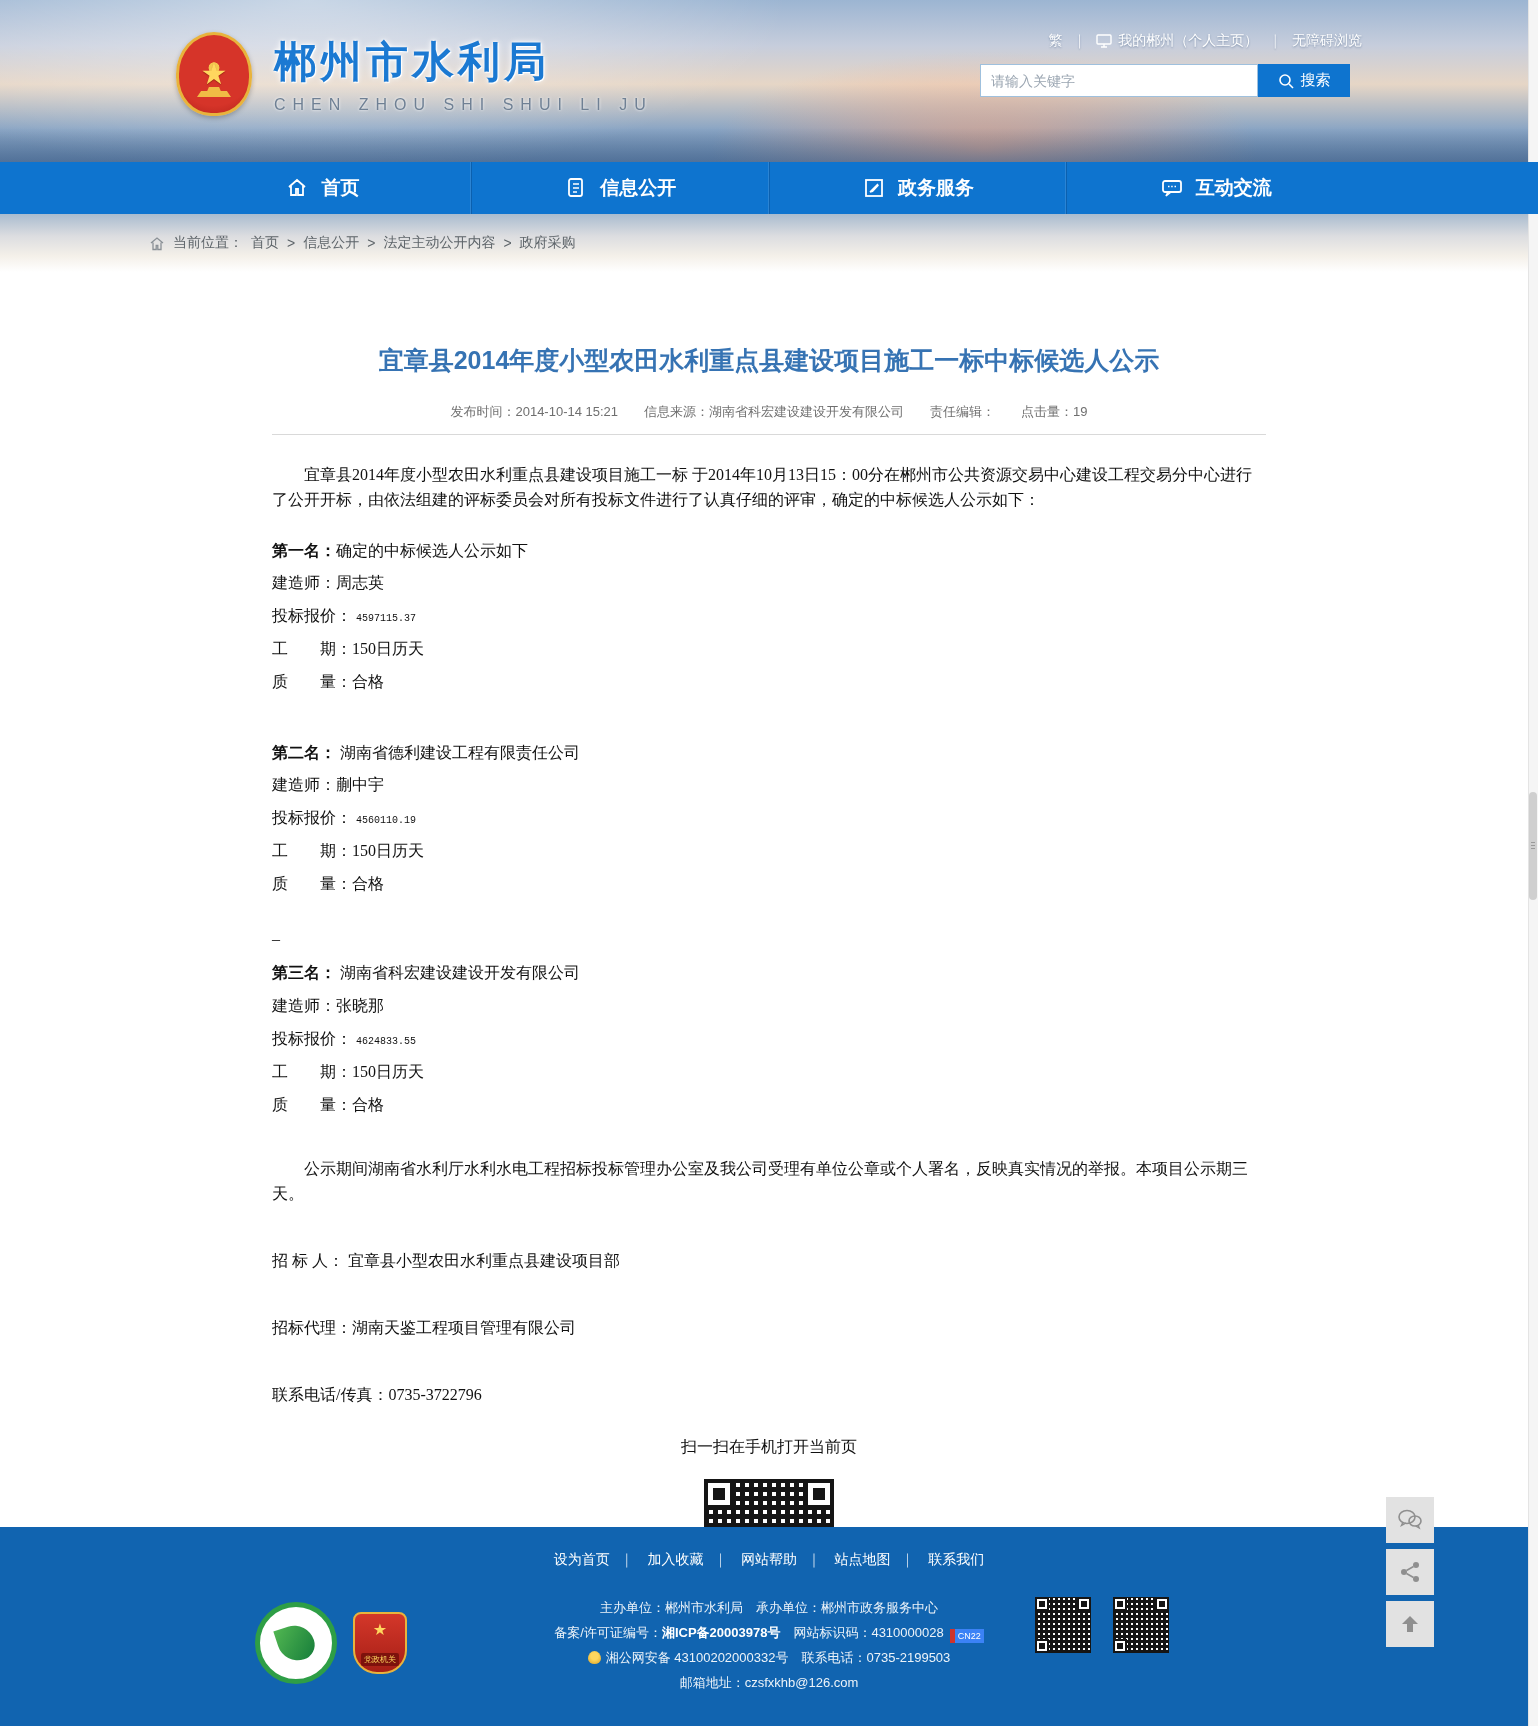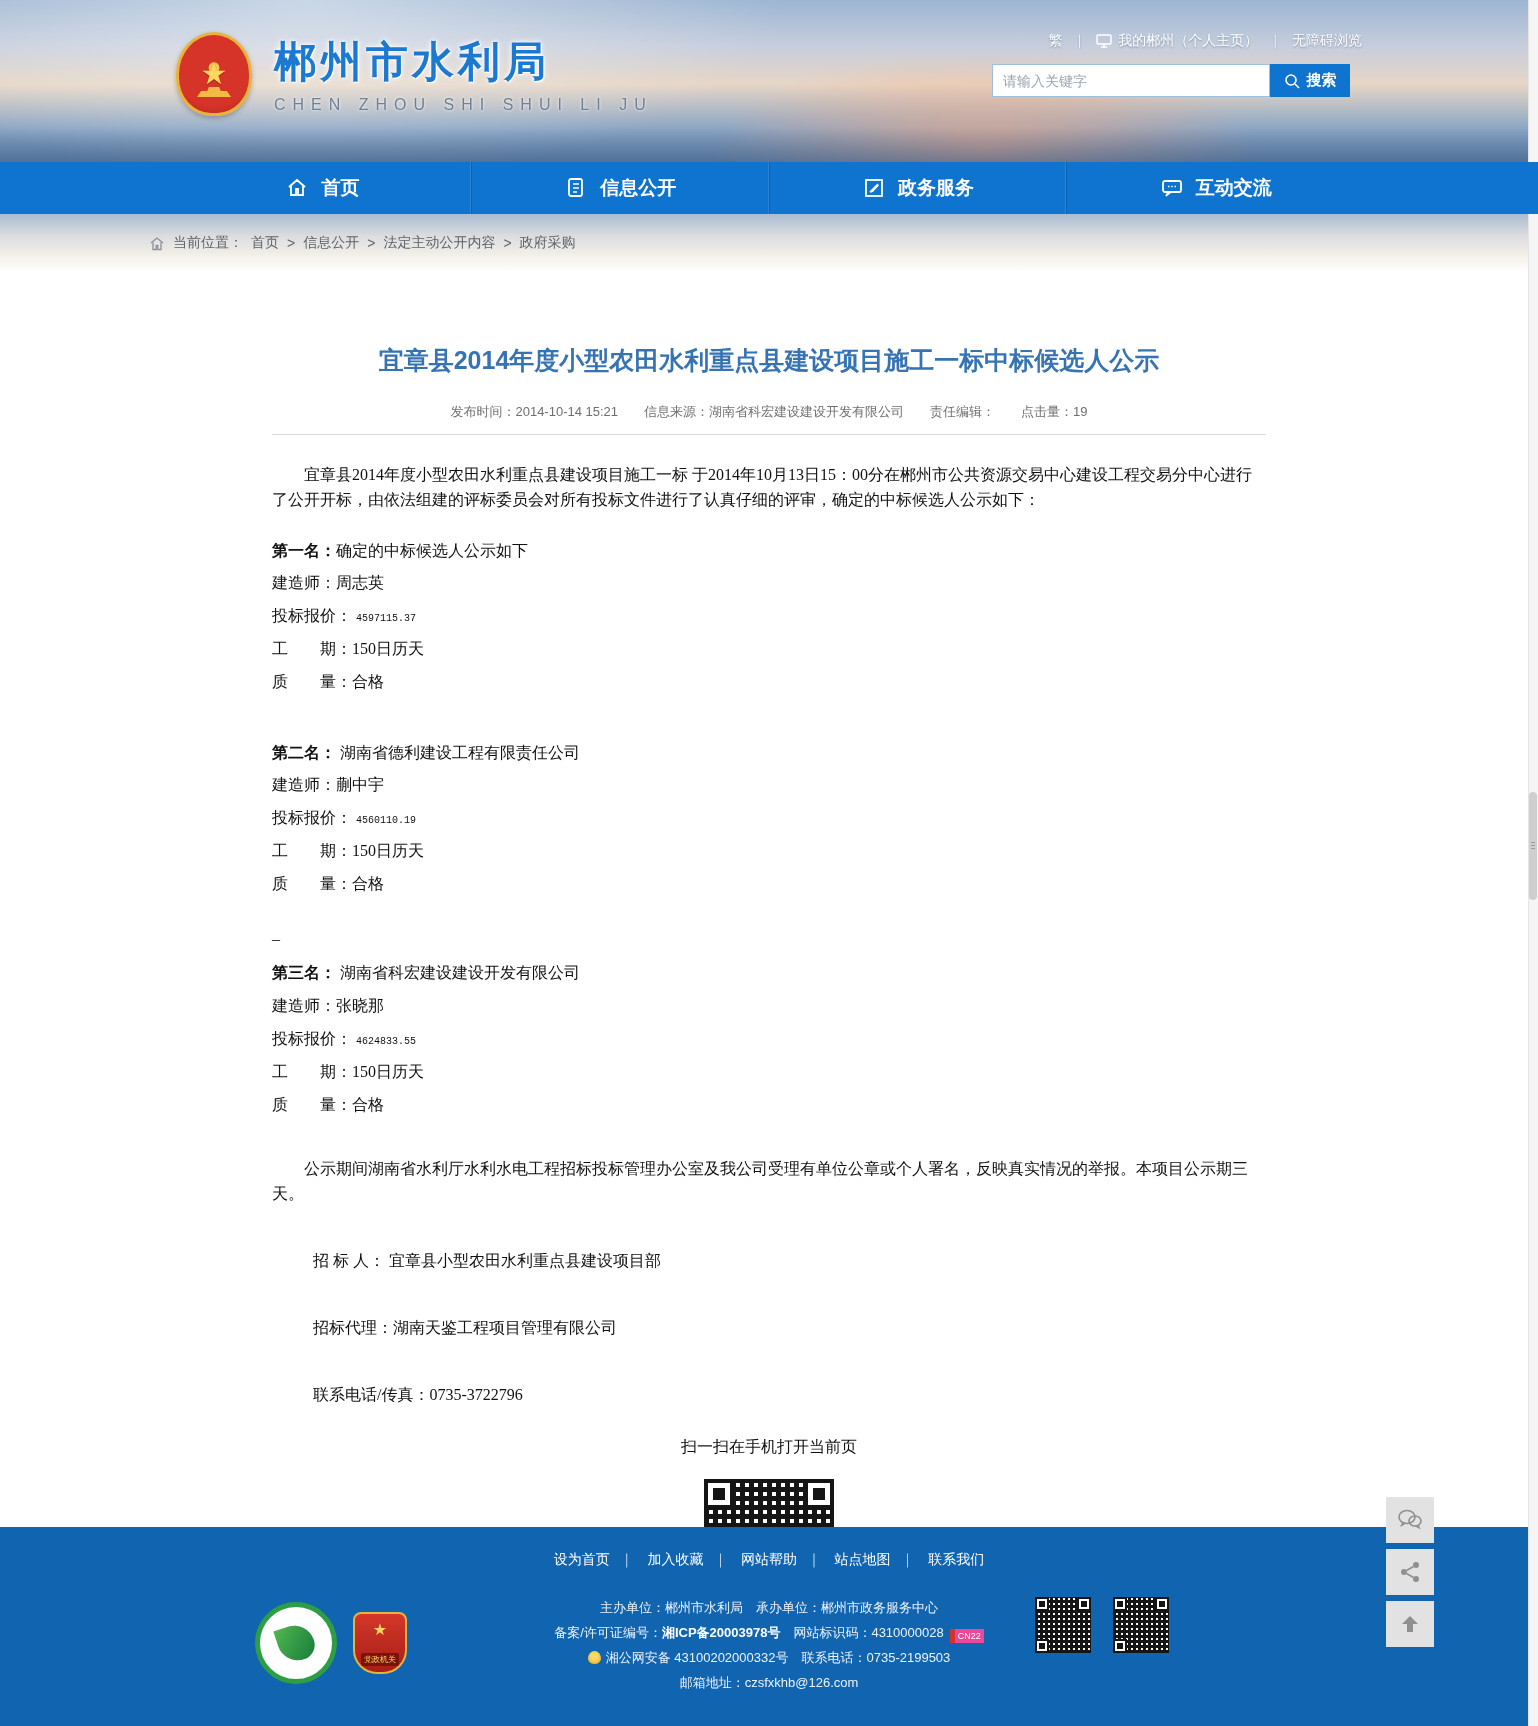--- a/index.html
+++ b/index.html
@@ -26,22 +26,22 @@
   .site-title { font-size:42px; font-weight:bold; color:#1b79d2; letter-spacing:4px;
       text-shadow:0 0 3px #fff,0 0 6px #fff,1px 1px 0 #fff; }
   .site-sub { font-size:16px; color:#6f8094; letter-spacing:7px; margin-top:6px; text-shadow:0 0 3px #fff; }
   .topbar { position:absolute; right:176px; top:32px; display:flex; align-items:center; gap:10px;
       color:#fff; font-size:14px; text-shadow:0 1px 2px rgba(40,70,110,.45); z-index:3; }
   .topbar .sep { opacity:.85; }
   .topbar a { color:#fff; text-decoration:none; display:flex; align-items:center; gap:6px; }
   .searchbar { position:absolute; right:188px; top:64px; display:flex; z-index:3; }
   .searchbar input { width:278px; height:33px; border:1px solid #9fc0dd; padding:0 10px; font-size:14px; color:#333; outline:none; }
   .searchbar input::placeholder { color:#9aa5b1; }
-  .search-btn { width:80px; height:33px; background:#0e74cf; border:0; color:#fff; font-size:15px;
-      display:flex; align-items:center; justify-content:center; gap:7px; cursor:pointer;font-weight:bold; }
+  .search-btn { width:92px; height:33px; background:#0e74cf; border:0; color:#fff; font-size:15px;
+      display:flex; align-items:center; justify-content:center; gap:7px; cursor:pointer; }
 
   
   .nav { position:relative; height:52px; background:#0e74cf; z-index:2; }
   .nav-inner { width:1190px; margin:0 auto; height:100%; display:flex; }
   .nav-item { flex:1; display:flex; align-items:center; justify-content:center; gap:12px;
       color:#fff; font-size:19px; font-weight:bold; cursor:pointer; }
   .nav-item + .nav-item { border-left:1px solid rgba(10,80,150,.55); box-shadow:-1px 0 0 rgba(255,255,255,.12); }
   .nav-item svg { display:block; }
 
   
@@ -59,21 +59,21 @@
       font-family:"Liberation Sans", sans-serif; }
   .art-divider { margin-top:13px; border-bottom:1px solid #d9d9d9; }
   .art-body { font-size:16px; color:#111; line-height:1.55; }
   .intro { margin-top:28px; text-indent:2em; }
   .winner { margin-top:26px; }
   .winner .line { margin-top:8px; }
   .winner .rank { font-weight:bold; }
   .num { font-family:"Liberation Mono", monospace; font-size:10px; }
   .dash-line { margin-top:30px; }
   .notice { margin-top:40px; text-indent:2em; }
-  .plain-line { margin-top:42px;margin-left:41px; }
+  .plain-line { margin-top:42px; }
   .qr-caption { margin-top:28px; text-align:center; font-size:16px; color:#111; }
   .qr-wrap { margin-top:14px; display:flex; justify-content:center; }
   .qr { width:140px; height:140px; position:relative; background-color:#fff; padding:5px;
       background-image:
         repeating-linear-gradient(0deg,#151515 0 5px, transparent 5px 9px),
         repeating-linear-gradient(90deg,#151515 0 5px, #fff 5px 9px);
       background-origin:content-box; background-clip:content-box; }
   .qr .f { position:absolute; width:30px; height:30px; border:4px solid #151515; background:#fff; }
   .qr .f::after { content:""; position:absolute; inset:5px; background:#151515; }
   .qr .f.tl { top:5px; left:5px; } .qr .f.tr { top:5px; right:5px; } .qr .f.bl { bottom:5px; left:5px; }
@@ -90,21 +90,21 @@
   .tool-right { margin-left:auto; display:flex; align-items:center; gap:22px; font-size:13px; color:#555; }
   .tool-btn { display:flex; align-items:center; gap:6px; cursor:pointer; }
 
   
   .footer { position:absolute; left:0; right:0; top:1527px; height:199px; background:#1164b0; color:#fff; }
   .f-links { padding-top:24px; text-align:center; font-size:14px; }
   .f-links a { color:#fff; text-decoration:none; margin:0 10px; }
   .f-links .sep { opacity:.8; }
   .f-info { margin-top:26px; text-align:center; font-size:13px; color:rgba(255,255,255,.92); line-height:25px; }
   .f-info .hl { color:#fff; font-weight:bold; }
-  .icp-badge { display:inline-block; vertical-align:-2px; margin-left:6px; height:14px; padding:0 3px; background:#ec4899;
+  .icp-badge { display:inline-block; vertical-align:-2px; margin-left:6px; height:14px; padding:0 3px; background:#3b82f6;
       border-left:5px solid #d0342c; color:#fff; font-size:9px; line-height:14px; font-family:"Liberation Sans",sans-serif; }
   .psec-ic { display:inline-block; width:13px; height:13px; border-radius:50% 50% 50% 50%/60% 60% 40% 40%;
       background:radial-gradient(circle at 50% 40%, #ffd75e 0 35%, #d8a023 100%); vertical-align:-2px; margin-right:5px; }
   .f-badges { position:absolute; left:255px; top:75px; display:flex; align-items:center; gap:16px; }
   .green-badge { width:82px; height:82px; border-radius:50%; background:#fff; border:5px solid #2e9e46;
       display:flex; align-items:center; justify-content:center; position:relative; }
   .green-badge .leaf { width:36px; height:36px; background:linear-gradient(135deg,#51b651,#157c3a);
       border-radius:0 60% 45% 60%; transform:rotate(-18deg); }
   .shield-badge { width:54px; height:62px; background:linear-gradient(180deg,#d4372a,#a61f16);
       border:2px solid #e8b33c; border-radius:8px 8px 24px 24px; position:relative;

